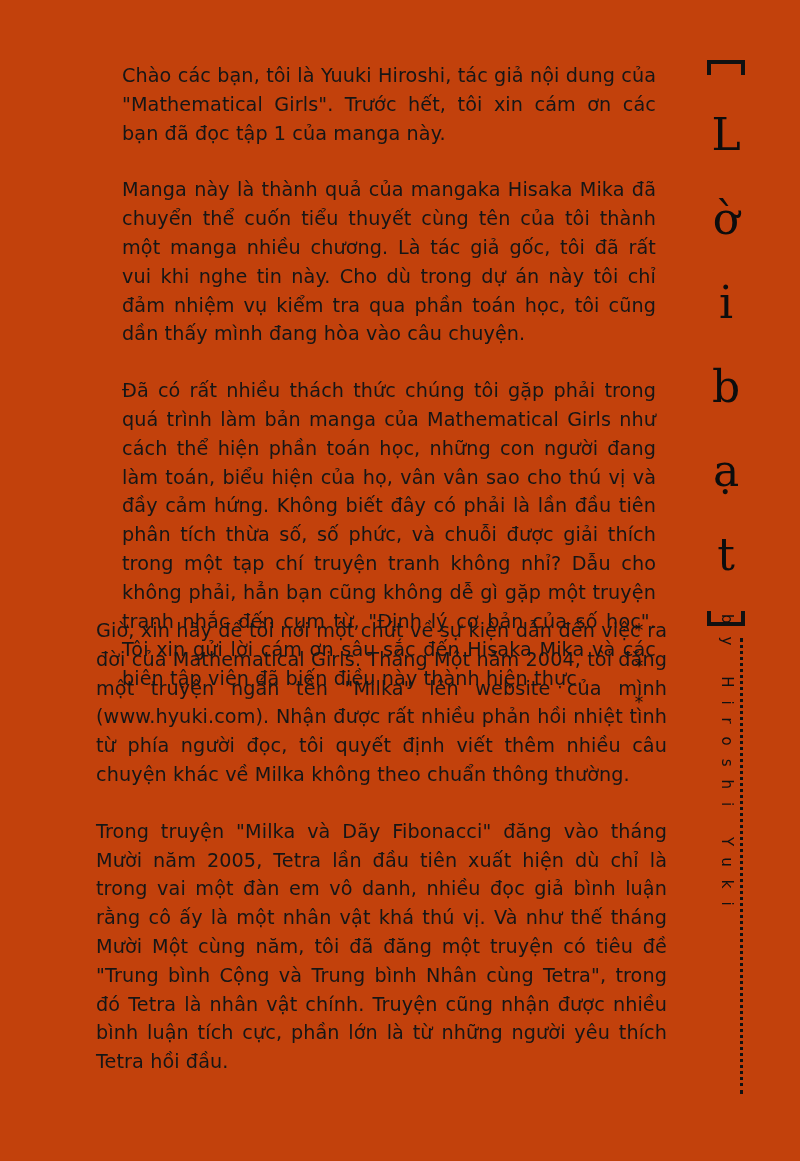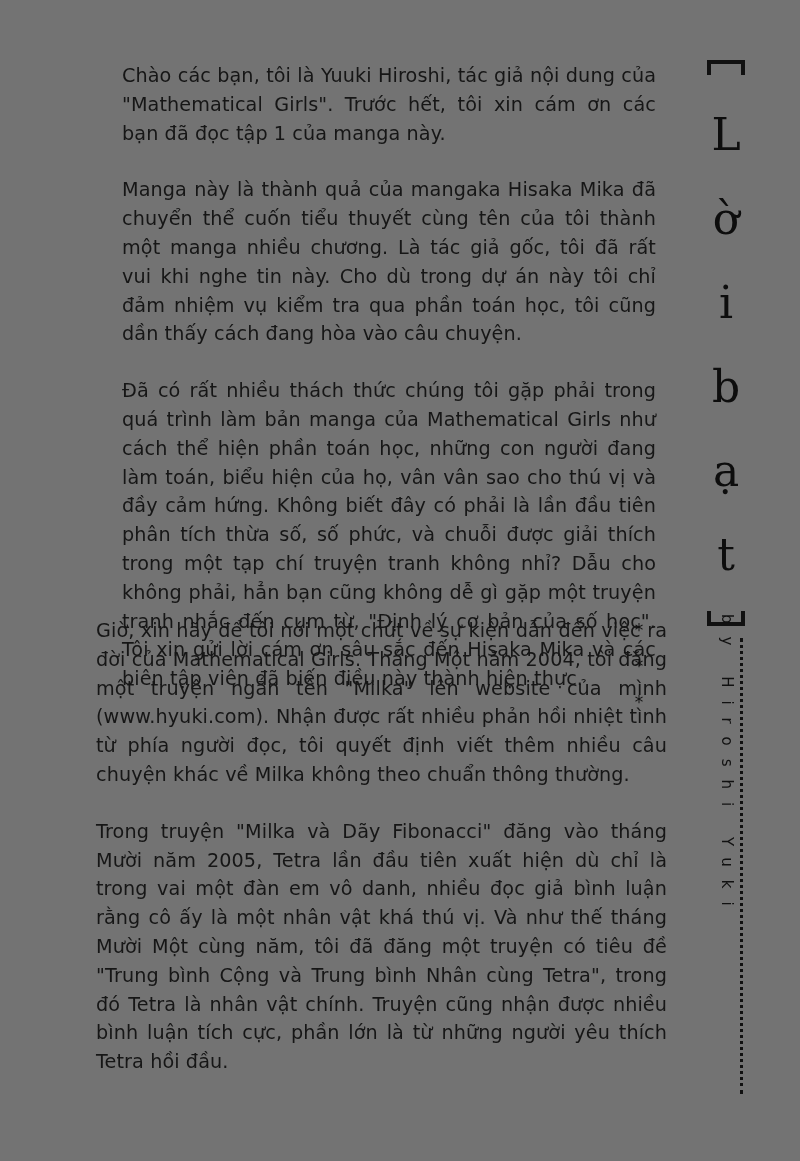--- a/index.html
+++ b/index.html
@@ -7,21 +7,21 @@
     padding: 0;
     background: #ffffff;
   }
   body {
     font-family: "DejaVu Sans", sans-serif;
   }
   .page {
     position: relative;
     width: 800px;
     height: 1161px;
-    background: #737373;
+    background: #c2410c;
     overflow: hidden;
   }
 
   
   .text-column {
     position: absolute;
     left: 0;
     top: 0;
     width: 680px;
     height: 1161px;
@@ -141,21 +141,21 @@
 </style>
 </head>
 <body>
 
 <div class="page">
 
   <div class="text-column">
 
     <div class="block-upper">
       <p class="para">Chào các bạn, tôi là Yuuki Hiroshi, tác giả nội dung của "Mathematical Girls". Trước hết, tôi xin cám ơn các bạn đã đọc tập 1 của manga này.</p>
-      <p class="para">Manga này là thành quả của mangaka Hisaka Mika đã chuyển thể cuốn tiểu thuyết cùng tên của tôi thành một manga nhiều chương. Là tác giả gốc, tôi đã rất vui khi nghe tin này. Cho dù trong dự án này tôi chỉ đảm nhiệm vụ kiểm tra qua phần toán học, tôi cũng dần thấy cách đang hòa vào câu chuyện.</p>
+      <p class="para">Manga này là thành quả của mangaka Hisaka Mika đã chuyển thể cuốn tiểu thuyết cùng tên của tôi thành một manga nhiều chương. Là tác giả gốc, tôi đã rất vui khi nghe tin này. Cho dù trong dự án này tôi chỉ đảm nhiệm vụ kiểm tra qua phần toán học, tôi cũng dần thấy mình đang hòa vào câu chuyện.</p>
       <p class="para">Đã có rất nhiều thách thức chúng tôi gặp phải trong quá trình làm bản manga của Mathematical Girls như cách thể hiện phần toán học, những con người đang làm toán, biểu hiện của họ, vân vân sao cho thú vị và đầy cảm hứng. Không biết đây có phải là lần đầu tiên phân tích thừa số, số phức, và chuỗi được giải thích trong một tạp chí truyện tranh không nhỉ? Dẫu cho không phải, hẳn bạn cũng không dễ gì gặp một truyện tranh nhắc đến cụm từ, "Định lý cơ bản của số học". Tôi xin gửi lời cám ơn sâu sắc đến Hisaka Mika và các biên tập viên đã biến điều này thành hiện thực.</p>
     </div>
 
     <div class="block-lower">
       <p class="para">Giờ, xin hãy để tôi nói một chút về sự kiện dẫn đến việc ra đời của Mathematical Girls. Tháng Một năm 2004, tôi đăng một truyện ngắn tên "Milka" lên website của mình (www.hyuki.com). Nhận được rất nhiều phản hồi nhiệt tình từ phía người đọc, tôi quyết định viết thêm nhiều câu chuyện khác về Milka không theo chuẩn thông thường.</p>
       <p class="para">Trong truyện "Milka và Dãy Fibonacci" đăng vào tháng Mười năm 2005, Tetra lần đầu tiên xuất hiện dù chỉ là trong vai một đàn em vô danh, nhiều đọc giả bình luận rằng cô ấy là một nhân vật khá thú vị. Và như thế tháng Mười Một cùng năm, tôi đã đăng một truyện có tiêu đề "Trung bình Cộng và Trung bình Nhân cùng Tetra", trong đó Tetra là nhân vật chính. Truyện cũng nhận được nhiều bình luận tích cực, phần lớn là từ những người yêu thích Tetra hồi đầu.</p>
     </div>
 
   </div>
 

